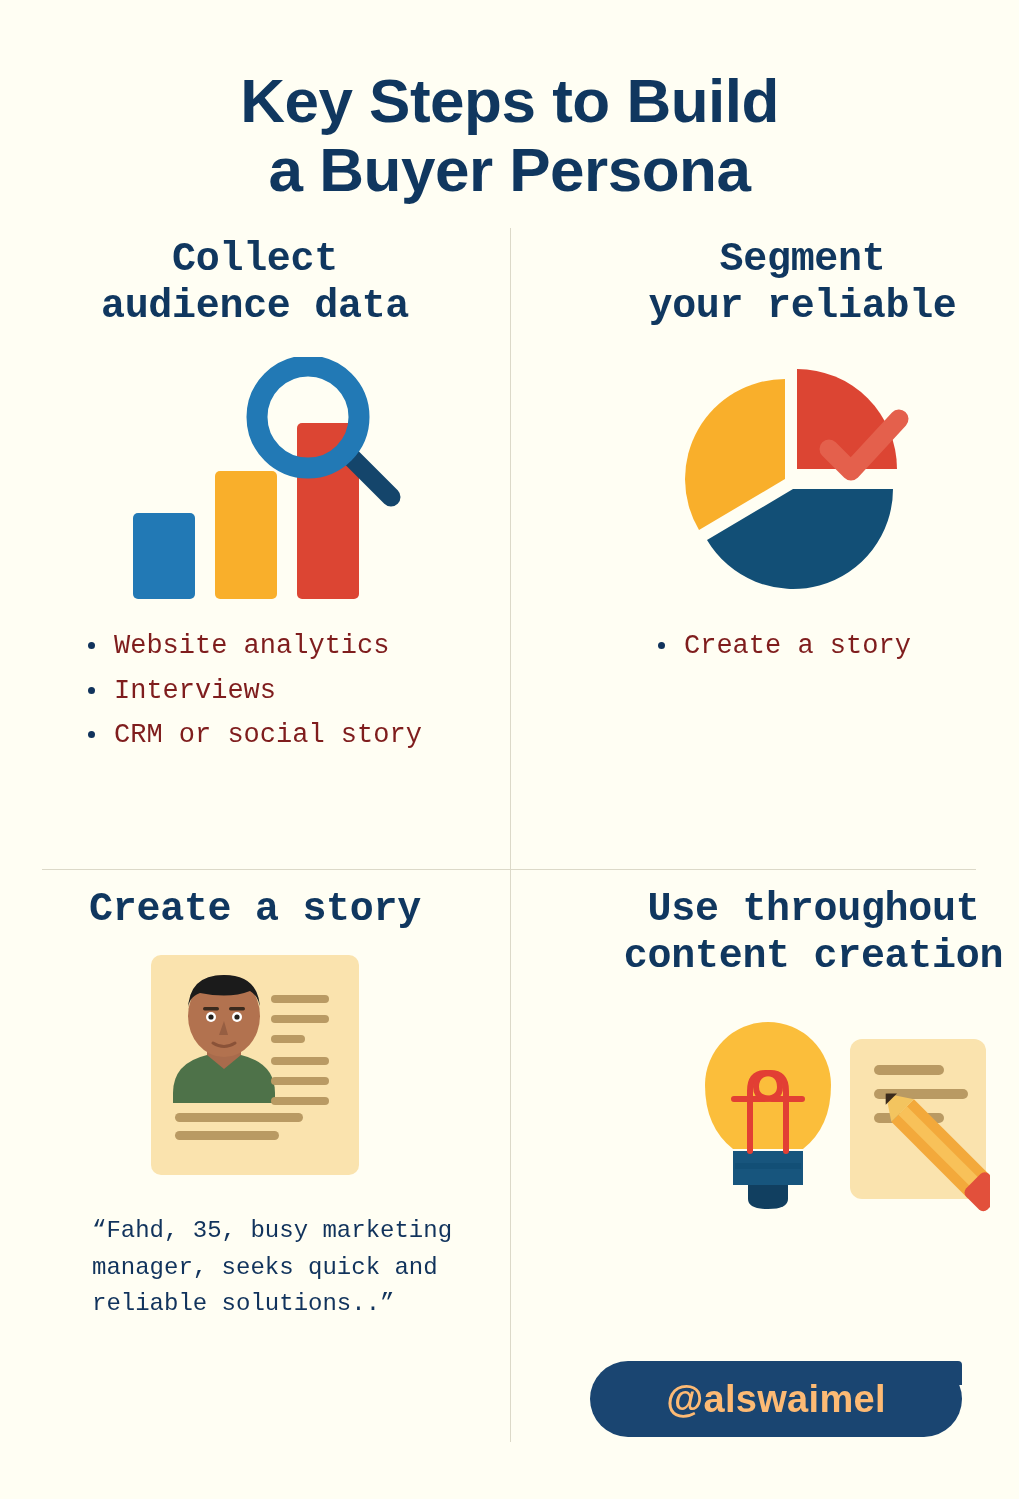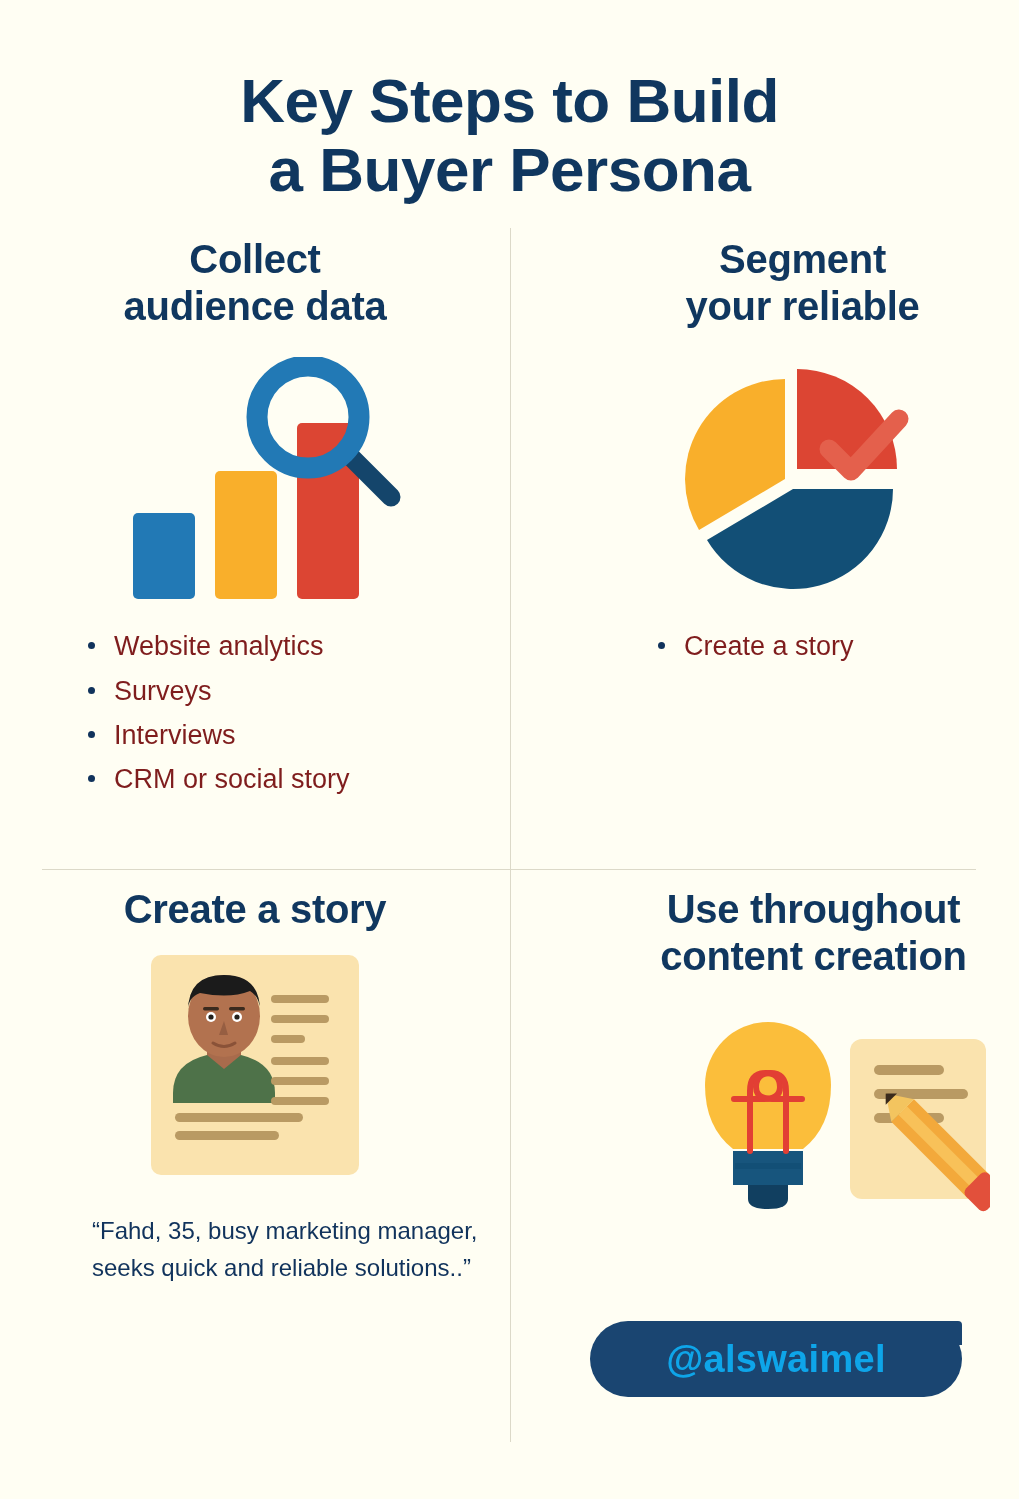--- a/index.html
+++ b/index.html
@@ -32,21 +32,21 @@
   .div-v-top{
     position:absolute;left:510px;top:228px;width:1px;height:641px;
     background:#DCD9C8;
   }
   .div-v-bot{
     position:absolute;left:510px;top:869px;width:1px;height:573px;
     background:#DCD9C8;
   }
 
   
-  .quad{position:absolute;}
+  .quad{position:absolute;font-family:Liberation Mono, monospace;}
   .q-tl{left:0;top:236px;width:510px;}
   .q-tr{left:510px;top:236px;width:505px;padding-left:40px;}
   .q-bl{left:0;top:886px;width:510px;}
   .q-br{left:510px;top:886px;width:607px;}
 
   .q-head{
     text-align:center;
     font-size:40px;line-height:1.18;
     font-weight:bold;
     color:#10375F;
@@ -81,26 +81,26 @@
   .quote{
     margin:30px 0 0 92px;
     width:390px;
     font-size:24px;line-height:1.52;
     color:#11335C;
   }
 
   
   .handle{
     position:absolute;
-    left:590px;top:1321px;
+    left:590px;top:1361px;
     width:372px;height:76px;
     background:#1A4571;
     border-radius:38px 38px 38px 38px;
     display:flex;align-items:center;justify-content:center;
-    color:#0ea5e9;
+    color:#fdba74;
     font-size:38px;font-weight:bold;
     letter-spacing:0.3px;
   }
   .handle::after{
     content:"";
     position:absolute;right:0;top:0;
     width:38px;height:24px;
     background:#1A4571;
     border-top-right-radius:4px;
   }
@@ -141,21 +141,20 @@
         <rect x="192" y="66" width="62" height="176" rx="5" fill="#DC4533"></rect>
 
         <line x1="246" y1="100" x2="286" y2="140" stroke="#14456B" stroke-width="19" stroke-linecap="round"></line>
 
         <circle cx="203" cy="60" r="51" fill="none" stroke="#2279B5" stroke-width="21"></circle>
       </svg>
     </div>
 
     <ul class="bullets bl-left">
       <li>Website analytics</li>
-      <li>Surveys</li>
       <li>Interviews</li>
       <li>CRM or social story</li>
     </ul>
   </section>
 
   <section class="quad q-tr">
     <h2 class="q-head two">
       <span>Segment</span>
       <span class="l2">your reliable</span>
     </h2>

